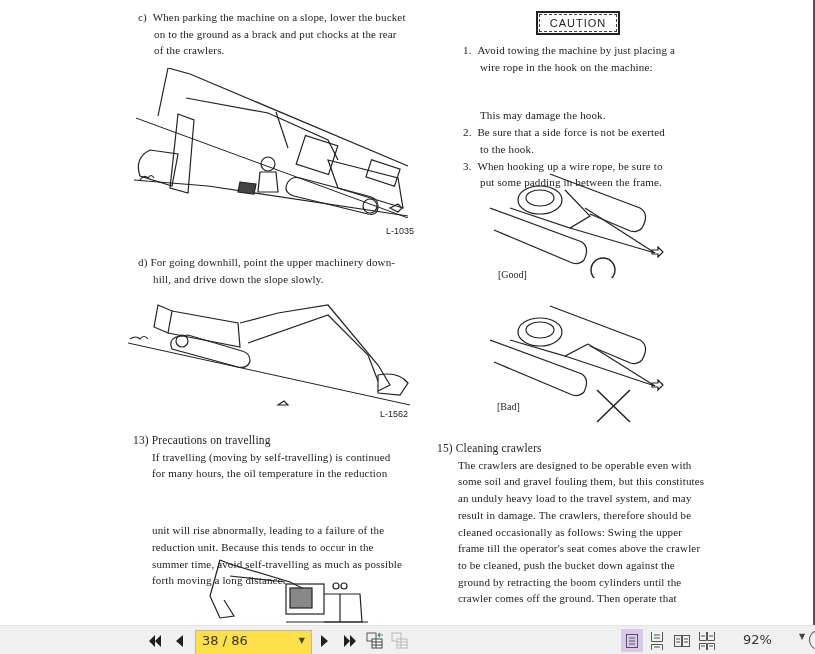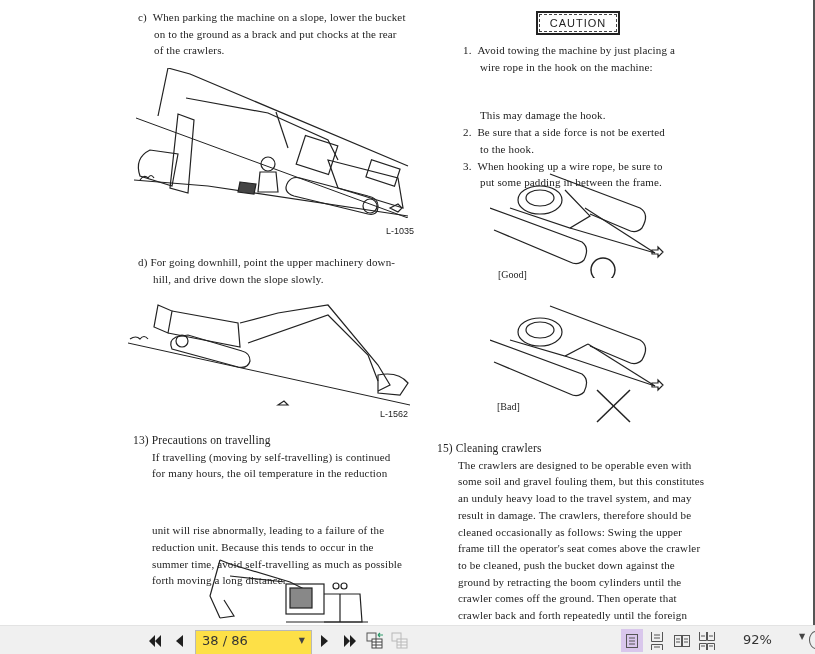--- a/index.html
+++ b/index.html
@@ -167,21 +167,20 @@
       <p class="heading">15) Cleaning crawlers</p>
       <p style="padding-left:21px;">The crawlers  are designed to be operable even with</p>
       <p style="padding-left:21px;">some soil and gravel fouling them, but this constitutes</p>
       <p style="padding-left:21px;">an unduly heavy  load to the travel system,  and may</p>
       <p style="padding-left:21px;">result in damage.  The crawlers, therefore should be</p>
       <p style="padding-left:21px;">cleaned occasionally as follows:  Swing the upper</p>
       <p style="padding-left:21px;">frame till the operator's seat comes above the crawler</p>
       <p style="padding-left:21px;">to be cleaned, push the bucket down against the</p>
       <p style="padding-left:21px;">ground by retracting the boom cylinders until the</p>
       <p style="padding-left:21px;">crawler comes off the ground.  Then operate that</p>
-      <p style="padding-left:21px;">crawler back and forth repeatedly until the foreign</p>
     </div>
   </div>
   <div class="vscroll-edge"></div>
 </div>
 
 <div class="toolbar">
   <div class="tb-btn" style="left:146px; width:18px;">
     <svg width="14" height="14" viewBox="0 0 14 14">
         <path d="M7 1 L1 7 L7 13 Z M13 1 L7 7 L13 13 Z" fill="#1f1f1f"></path>
         <rect x="0" y="1" width="0" height="0"></rect>

